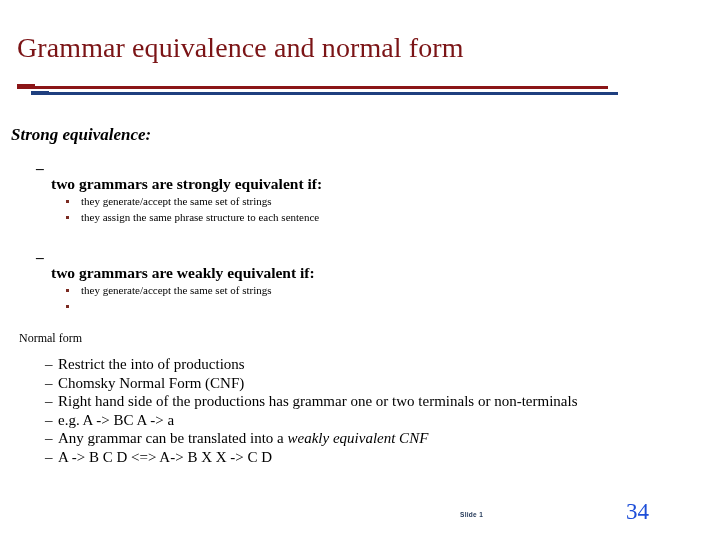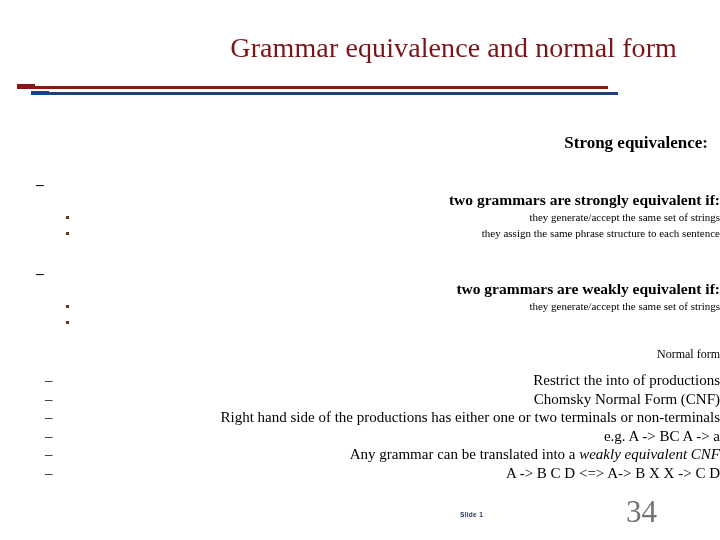--- a/index.html
+++ b/index.html
@@ -16,21 +16,20 @@
     color: #000000;
   }
 
   
   #slide {
     position: absolute;
     left: 0; top: 0;
     width: 676px;
     height: 540px;
     background: #ffffff;
-    text-align: right;
   }
 
   
   #title {
     position: absolute;
     left: 17px;
     top: 31px;
     width: 660px;
     font-size: 28px;
     line-height: 34px;
@@ -78,22 +77,23 @@
     position: absolute;
     left: 0;
     top: 120px;
     width: 720px;
   }
 
   .lvl1 {
     font-size: 17px;
     line-height: 21px;
     padding-left: 7px;
-    margin: 12px;
-    white-space: nowrap;
+    margin: 4px;
+    white-space: nowrap;
+    font-style: italic;
   }
   .lvl1.bold { font-weight: bold; }
 
   .lvl2 {
     font-size: 15.5px;
     line-height: 19px;
     font-weight: bold;
     padding-left: 36px;
     margin: 0;
     position: relative;
@@ -163,23 +163,23 @@
     line-height: 8px;
     font-family: "Liberation Sans", sans-serif;
     font-weight: bold;
     color: #253A5A;
     letter-spacing: 0.3px;
   }
   #page-number {
     position: absolute;
     left: 626px;
     top: 496px;
-    font-size: 31px;
+    font-size: 23px;
     line-height: 32px;
-    color: #737373;
+    color: #1d4ed8;
   }
 </style>
 </head>
 <body>
 
 <div id="slide">
 
   <div id="title">Grammar equivalence and normal form</div>
 
   <div id="rule-red"></div>
@@ -233,21 +233,21 @@
       <span class="txt">Restrict the into of productions</span>
     </div>
 
     <div class="nf-item">
       <span class="dash">–</span>
       <span class="txt">Chomsky Normal Form (CNF)</span>
     </div>
 
     <div class="nf-item">
       <span class="dash">–</span>
-      <span class="txt">Right hand side of the productions has either one or two terminals or non-terminals</span>
+      <span class="txt">Right hand side of the productions has grammar one or two terminals or non-terminals</span>
     </div>
 
     <div class="nf-item">
       <span class="dash">–</span>
       <span class="txt">e.g. A -&gt; BC   A -&gt; a</span>
     </div>
 
     <div class="nf-item">
       <span class="dash">–</span>
       <span class="txt"><span>Any grammar can be translated into a </span><i>weakly equivalent CNF</i></span>

